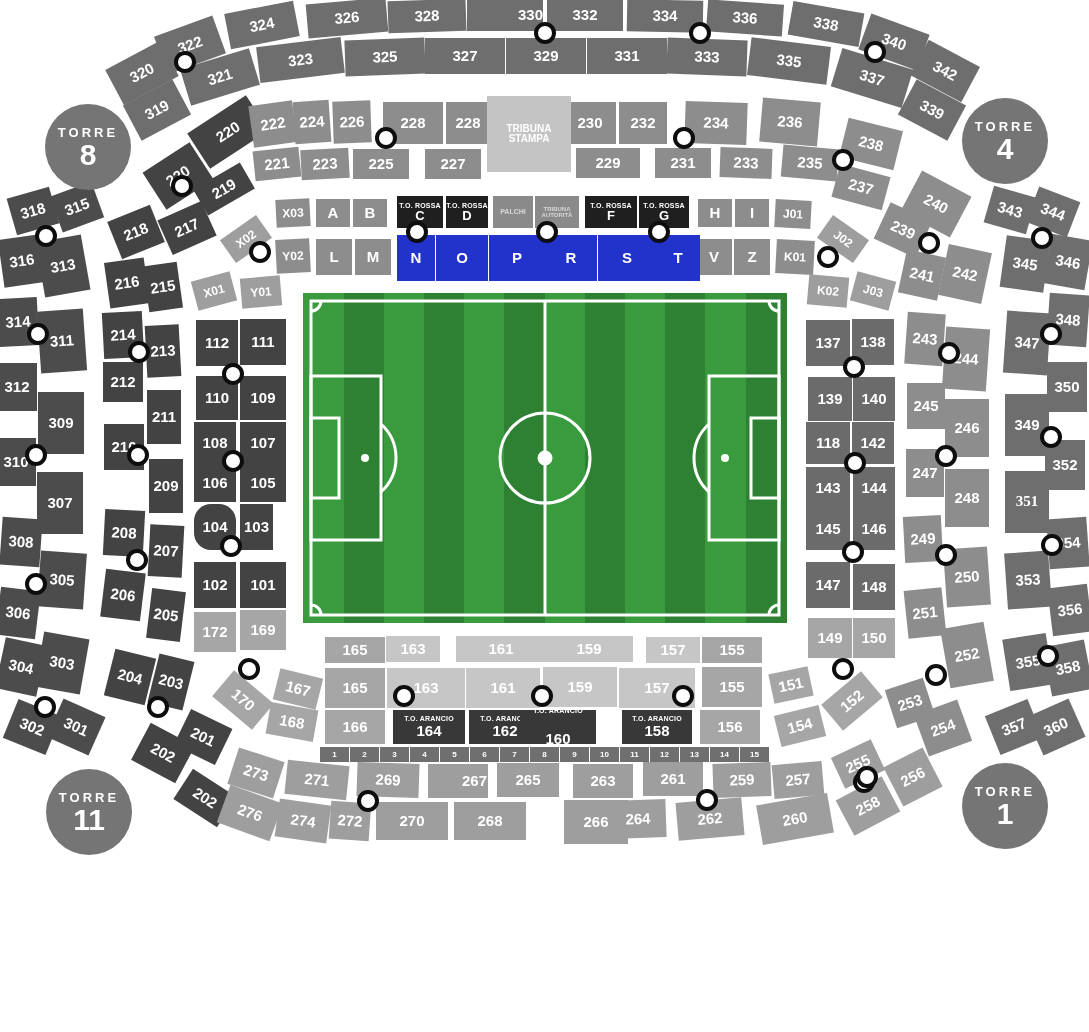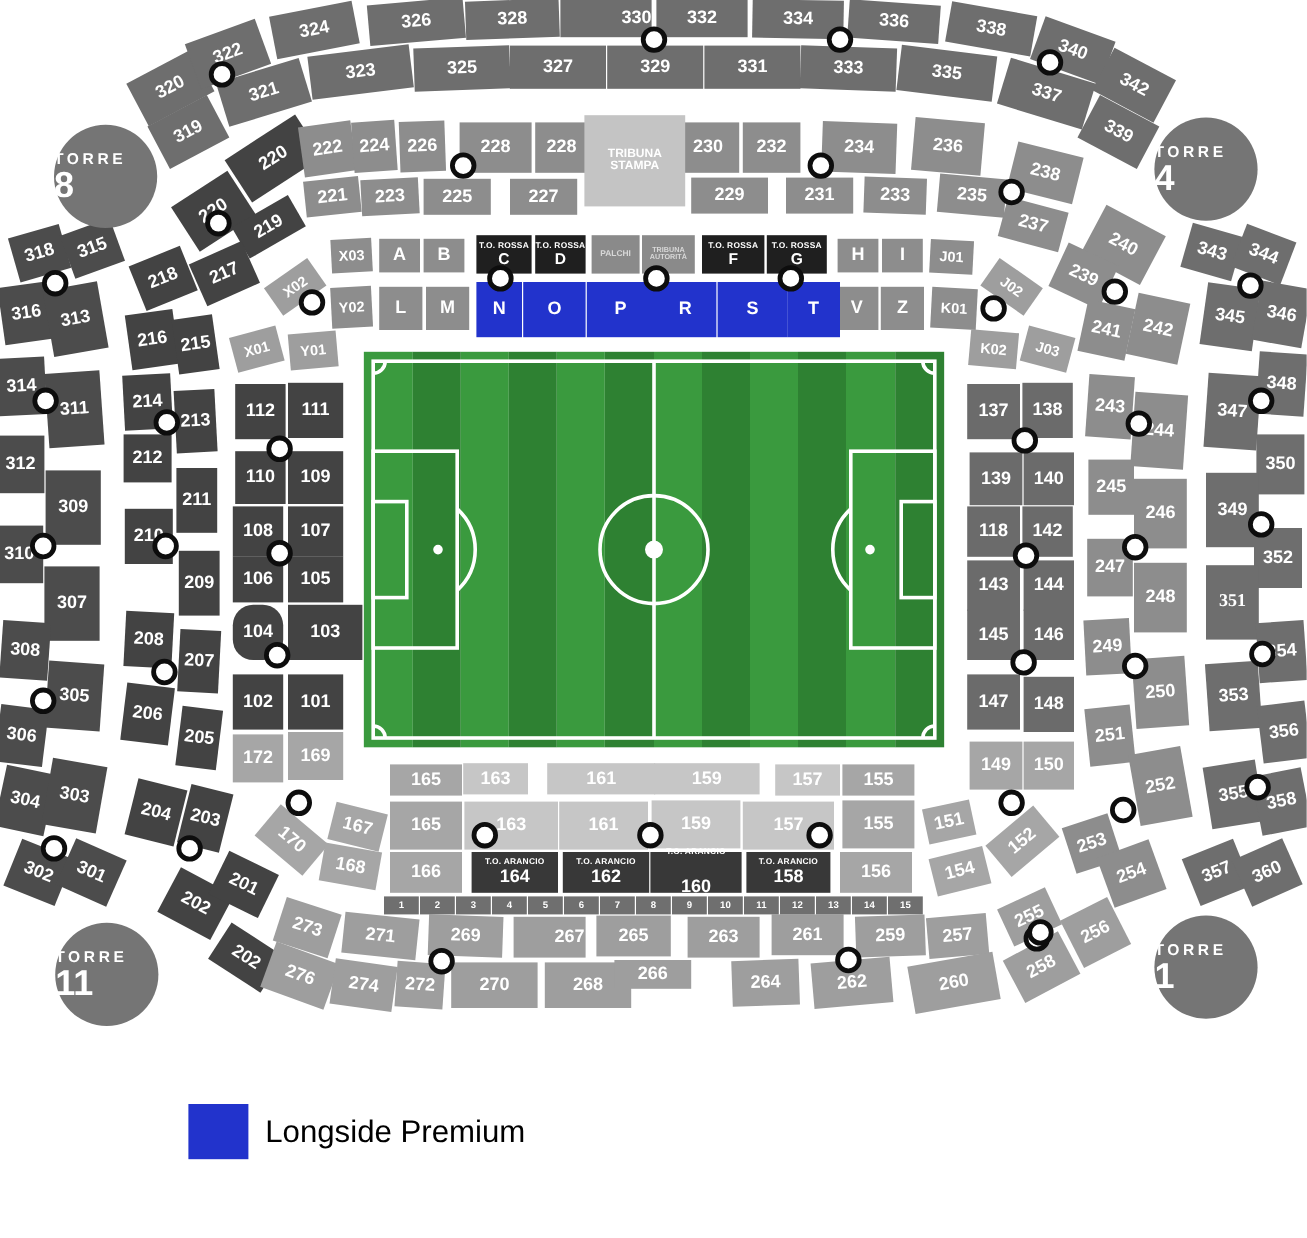--- a/index.html
+++ b/index.html
@@ -22,21 +22,21 @@
   .g1l{background:#a6a6a6;}
   .glt{background:#c6c6c6;}
   .rossa{background:#1f1f1f;}
   .aranc{background:#383838;}
   .palchi{background:#8a8a8a;color:#d8d8d8;}
   .stampa{background:#c4c4c4;}
   .blue{background:#2233cc;}
   .marker{position:absolute;width:14px;height:14px;background:#fff;border:4px solid #0d0d0d;
           border-radius:50%;z-index:6;}
   .tower{position:absolute;width:86px;height:86px;border-radius:50%;background:#757575;color:#fff;
-         display:flex;flex-direction:column;justify-content:center;z-index:2;}
+         display:flex;flex-direction:column;align-items:center;justify-content:center;z-index:2;}
   .tower .tname{font-size:13px;font-weight:bold;letter-spacing:3px;}
   .tower .tnum{font-size:30px;font-weight:bold;line-height:1;}
   #gate-strip{position:absolute;left:320px;top:747px;width:449px;height:15px;display:flex;gap:1px;z-index:3;}
   #gate-strip div{flex:1;background:#6f6f6f;color:#fff;font-size:8px;font-weight:bold;
                   display:flex;align-items:center;justify-content:center;}
   #pitch{position:absolute;left:303px;top:293px;z-index:1;}
   #legend{position:absolute;left:157px;top:920px;display:flex;align-items:center;z-index:2;}
   #legend .swatch{width:50px;height:46px;background:#2233cc;}
   #legend .lbl{margin-left:14px;font-size:26px;color:#000;font-weight:normal;}
 </style>
@@ -488,21 +488,21 @@
       </div>
       <div class="sec g2l" style="left: 330px; top: 802px; width: 40px; height: 38px; transform: rotate(4deg);">
         <span>272</span>
       </div>
       <div class="sec g2l" style="left: 376px; top: 802px; width: 72px; height: 38px;">
         <span>270</span>
       </div>
       <div class="sec g2l" style="left: 454px; top: 802px; width: 72px; height: 38px;">
         <span>268</span>
       </div>
-      <div class="sec g2l" style="left: 512px; top: 800px; width: 64px; height: 24px;">
+      <div class="sec g2l" style="left: 564px; top: 800px; width: 64px; height: 44px;">
         <span>266</span>
       </div>
       <div class="sec g2l" style="left: 610px; top: 800px; width: 56px; height: 38px; transform: rotate(-2deg);">
         <span>264</span>
       </div>
       <div class="sec g2l" style="left: 677px; top: 800px; width: 66px; height: 38px; transform: rotate(-5deg);">
         <span>262</span>
       </div>
       <div class="sec g2l" style="left: 759px; top: 799px; width: 72px; height: 40px; transform: rotate(-10deg);">
         <span>260</span>
@@ -622,21 +622,21 @@
       </div>
       <div class="sec g2d" style="left: 194px; top: 464px; width: 42px; height: 38px;">
         <span>106</span>
       </div>
       <div class="sec g2d" style="left: 240px; top: 464px; width: 46px; height: 38px;">
         <span>105</span>
       </div>
       <div class="sec g2d" style="left: 194px; top: 504px; width: 42px; height: 46px; border-radius: 17px;">
         <span>104</span>
       </div>
-      <div class="sec g2d" style="left: 240px; top: 504px; width: 62px; height: 46px;">
+      <div class="sec g2d" style="left: 240px; top: 504px; width: 33px; height: 46px;">
         <span>103</span>
       </div>
       <div class="sec g2d" style="left: 194px; top: 562px; width: 42px; height: 46px;">
         <span>102</span>
       </div>
       <div class="sec g2d" style="left: 240px; top: 562px; width: 46px; height: 46px;">
         <span>101</span>
       </div>
       <div class="sec g1l" style="left: 194px; top: 612px; width: 42px; height: 40px;">
         <span>172</span>
@@ -747,21 +747,21 @@
         <span>156</span>
       </div>
       <div class="sec aranc" style="left: 393px; top: 710px; width: 72px; height: 34px;">
         <span class="sm">T.O. ARANCIO</span>
         <span>164</span>
       </div>
       <div class="sec aranc" style="left: 469px; top: 710px; width: 72px; height: 34px;">
         <span class="sm">T.O. ARANCIO</span>
         <span>162</span>
       </div>
-      <div class="sec aranc" style="left: 542px; top: 710px; width: 76px; height: 34px; gap: 16px;">
+      <div class="sec aranc" style="left: 520px; top: 710px; width: 76px; height: 34px; gap: 16px;">
         <span class="sm">T.O. ARANCIO</span>
         <span>160</span>
       </div>
       <div class="sec aranc" style="left: 622px; top: 710px; width: 70px; height: 34px;">
         <span class="sm">T.O. ARANCIO</span>
         <span>158</span>
       </div>
       <div class="tower" style="left: 45px; top: 104px;">
         <div class="tname">TORRE</div>
         <div class="tnum">8</div>
@@ -820,17 +820,13 @@
       <div class="marker" style="left: 832px; top: 658px;"></div>
       <div class="marker" style="left: 393px; top: 685px;"></div>
       <div class="marker" style="left: 531px; top: 685px;"></div>
       <div class="marker" style="left: 672px; top: 685px;"></div>
       <div class="marker" style="left: 357px; top: 790px;"></div>
       <div class="marker" style="left: 696px; top: 789px;"></div>
       <div class="marker" style="left: 853px; top: 771px;"></div>
       <div class="marker" style="left: 856px; top: 766px;"></div>
     </div>
 
-  <div id="legend">
-    <div class="swatch"></div>
-    <div class="lbl">Longside Premium</div>
-  </div>
 </div>
 
 </body></html>

